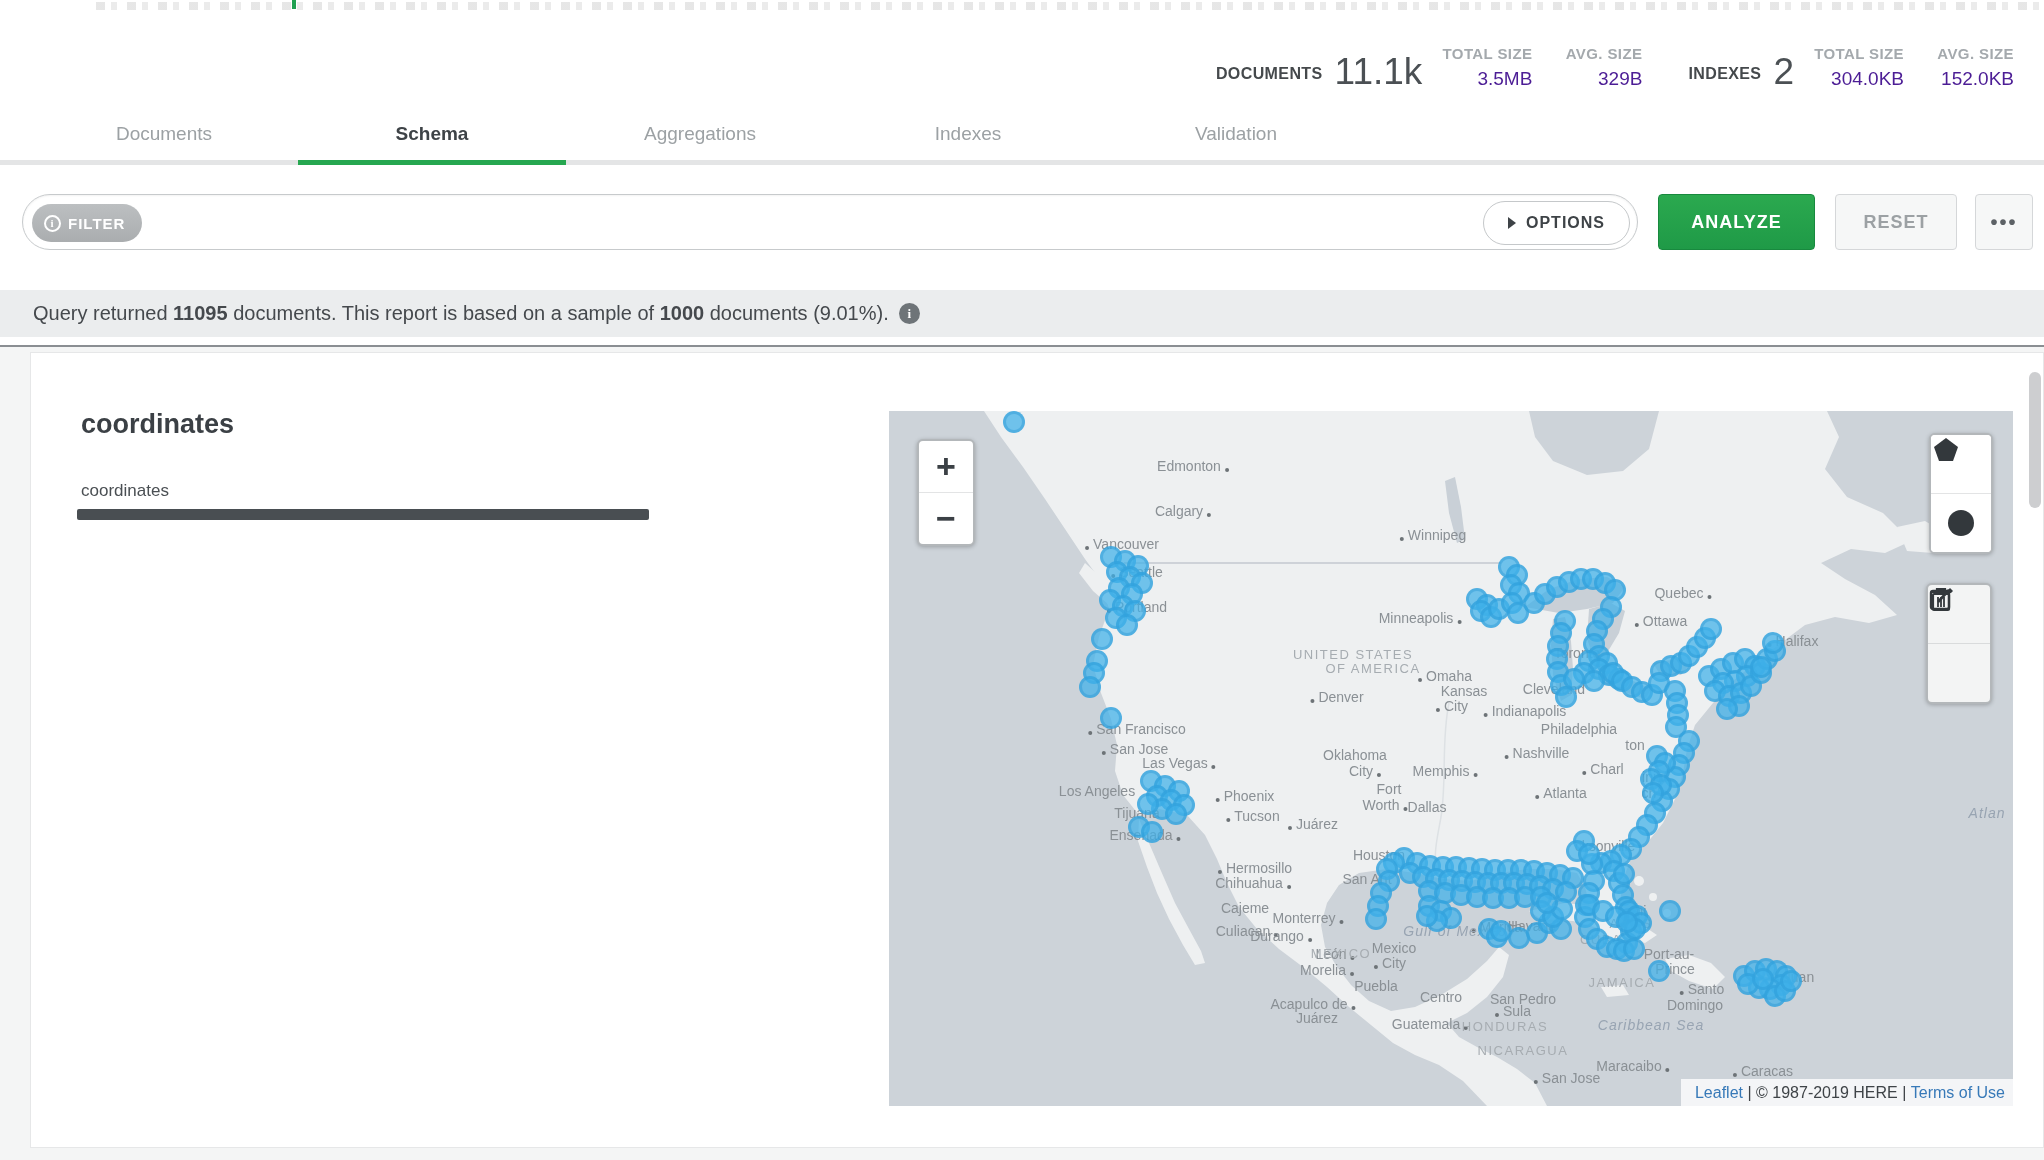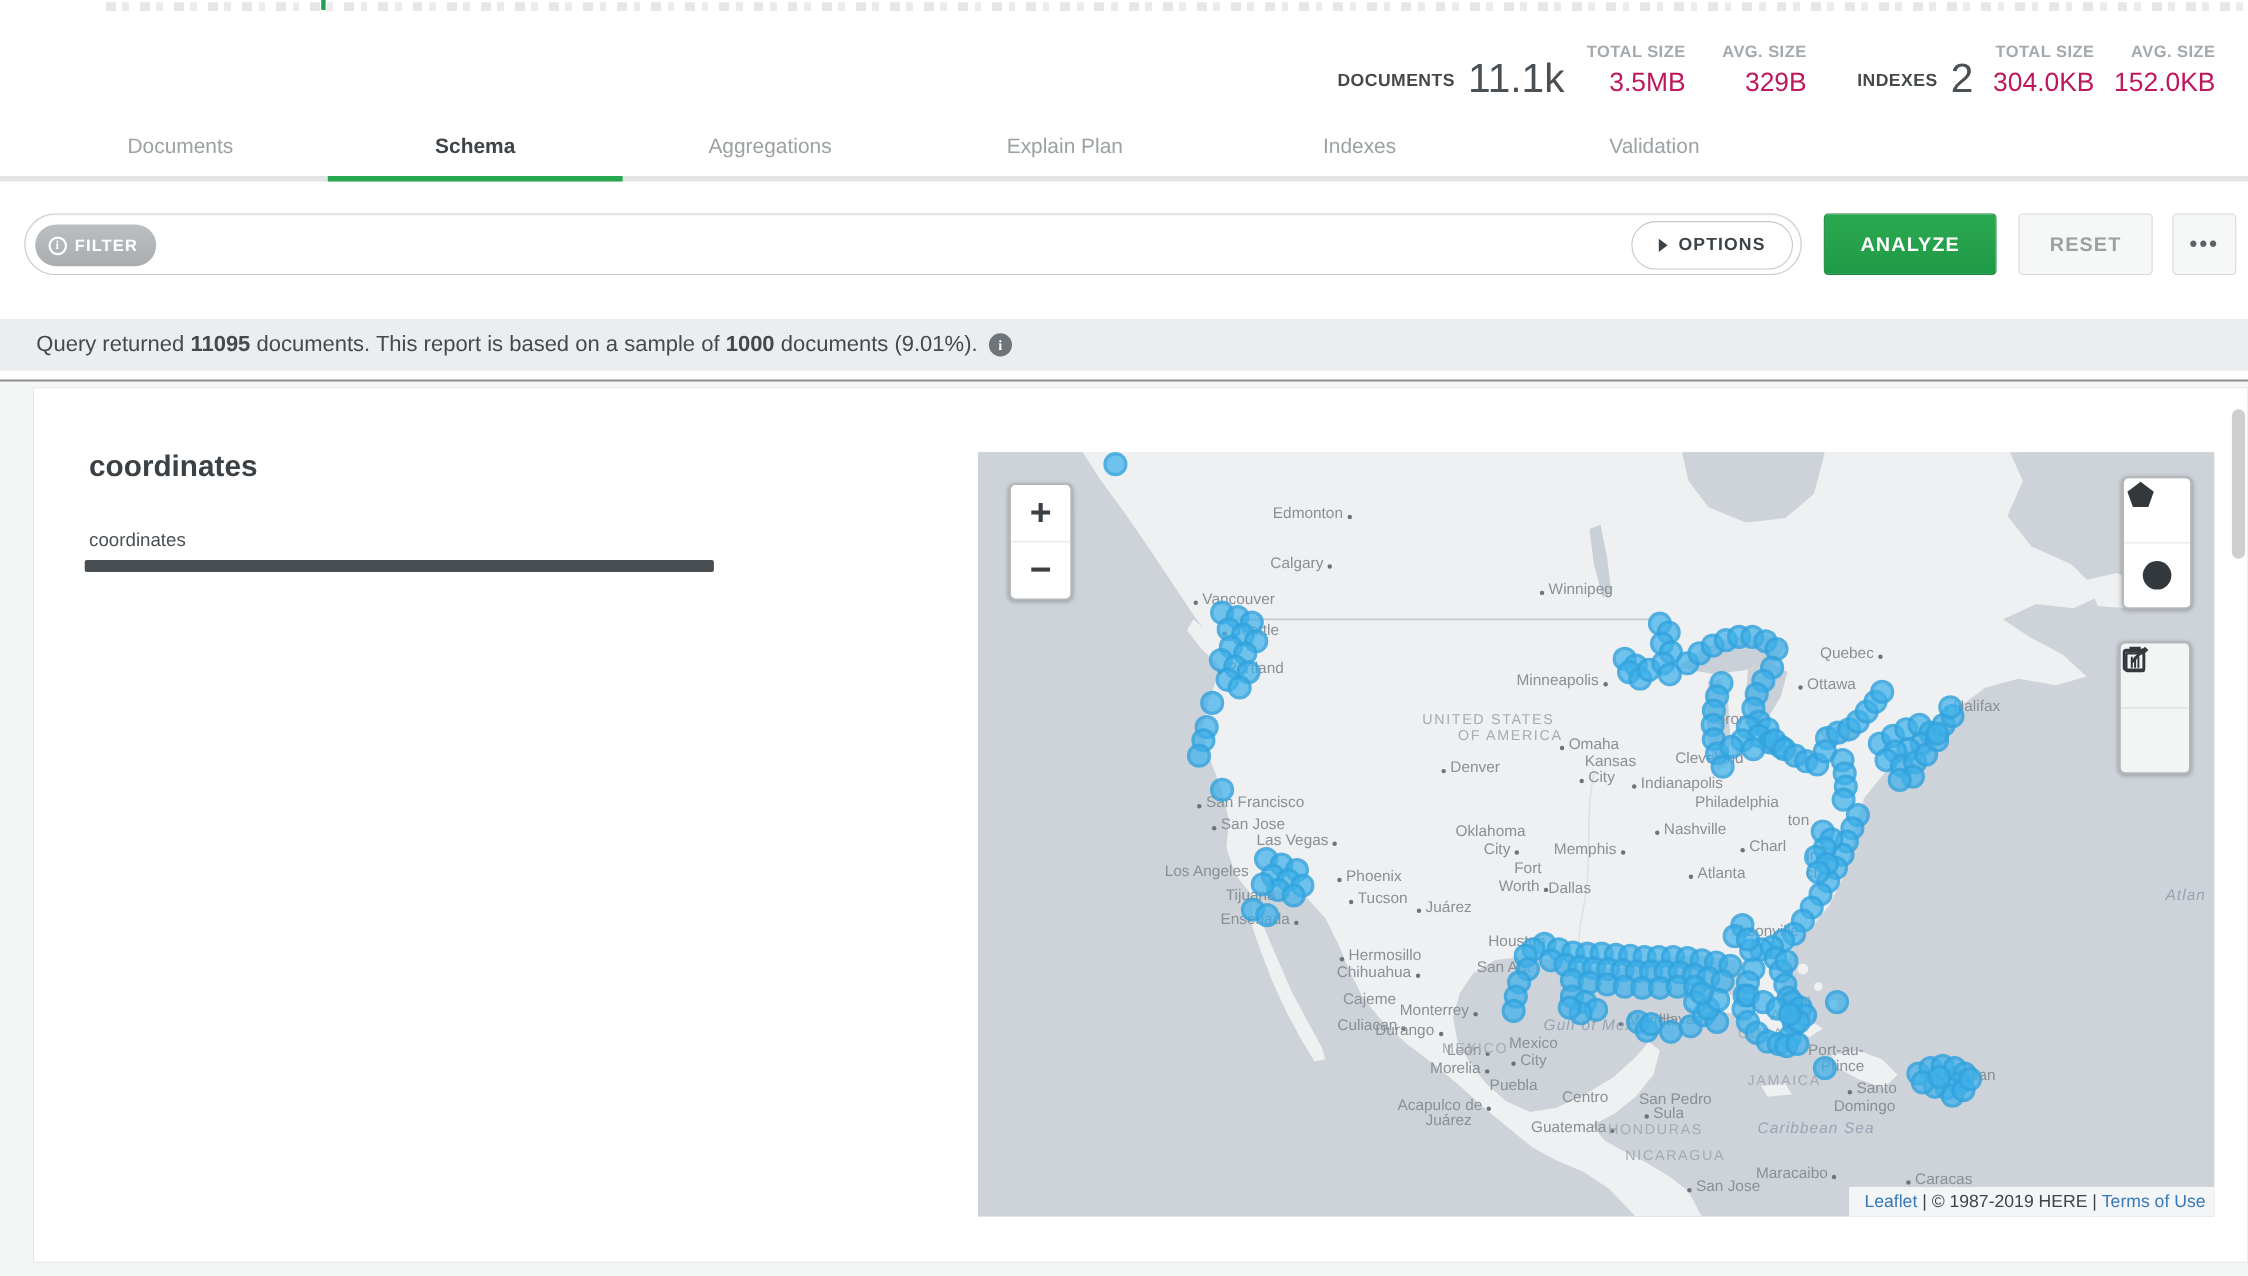--- a/index.html
+++ b/index.html
@@ -13,21 +13,21 @@
   .coll-title{position:absolute;left:33px;top:22px;font-size:37px;letter-spacing:.2px;}
   .coll-title .db{color:#3c83c4;}
   .coll-title .rest{color:#494d50;}
   .stats{position:absolute;right:30px;top:14px;display:flex;align-items:flex-end;gap:46px;height:64px;}
   .stat-group{display:flex;align-items:flex-end;gap:14px;}
   .stat-main{display:flex;align-items:flex-end;gap:12px;}
   .stat-main .lbl{font-size:16px;font-weight:bold;color:#45494c;letter-spacing:.4px;padding-bottom:7px;}
   .stat-main .big{font-size:37px;color:#4b5054;line-height:1;}
   .stat-col{display:flex;flex-direction:column;align-items:flex-end;gap:6px;min-width:96px;}
   .stat-col .lbl{font-size:15px;font-weight:bold;color:#a4a9ad;letter-spacing:.4px;white-space:nowrap;}
-  .stat-col .val{font-size:24px;color:#be185d;}
+  .stat-col .val{font-size:19px;color:#4c1d95;}
 
   
   .tabbar{position:absolute;left:0;top:104px;width:2044px;display:flex;padding-left:30px;
     border-bottom:5px solid #e4e5e6;box-sizing:border-box;}
   .tab{width:268px;text-align:center;font-size:19px;color:#9ca1a4;padding:19px 0 15px;
     margin-bottom:-5px;border-bottom:5px solid transparent;cursor:pointer;}
   .tab.active{color:#3e4347;font-weight:bold;border-bottom-color:#26a750;}
 
   
   .filter-row{position:absolute;left:0;top:176px;width:2044px;height:100px;background:#fff;}
@@ -134,21 +134,20 @@
           <span class="val">152.0KB</span>
         </div>
       </div>
     </div>
 </div>
 
 <div class="tabbar">
     <div class="tab">Documents</div>
     <div class="tab active">Schema</div>
     <div class="tab">Aggregations</div>
-    <div class="tab">Explain Plan</div>
     <div class="tab">Indexes</div>
     <div class="tab">Validation</div>
   </div>
 
 <div class="filter-row">
   <div class="filter-input">
     <div class="filter-badge">
       <span class="info-circ-w">i</span>
       <span>FILTER</span>
     </div>

